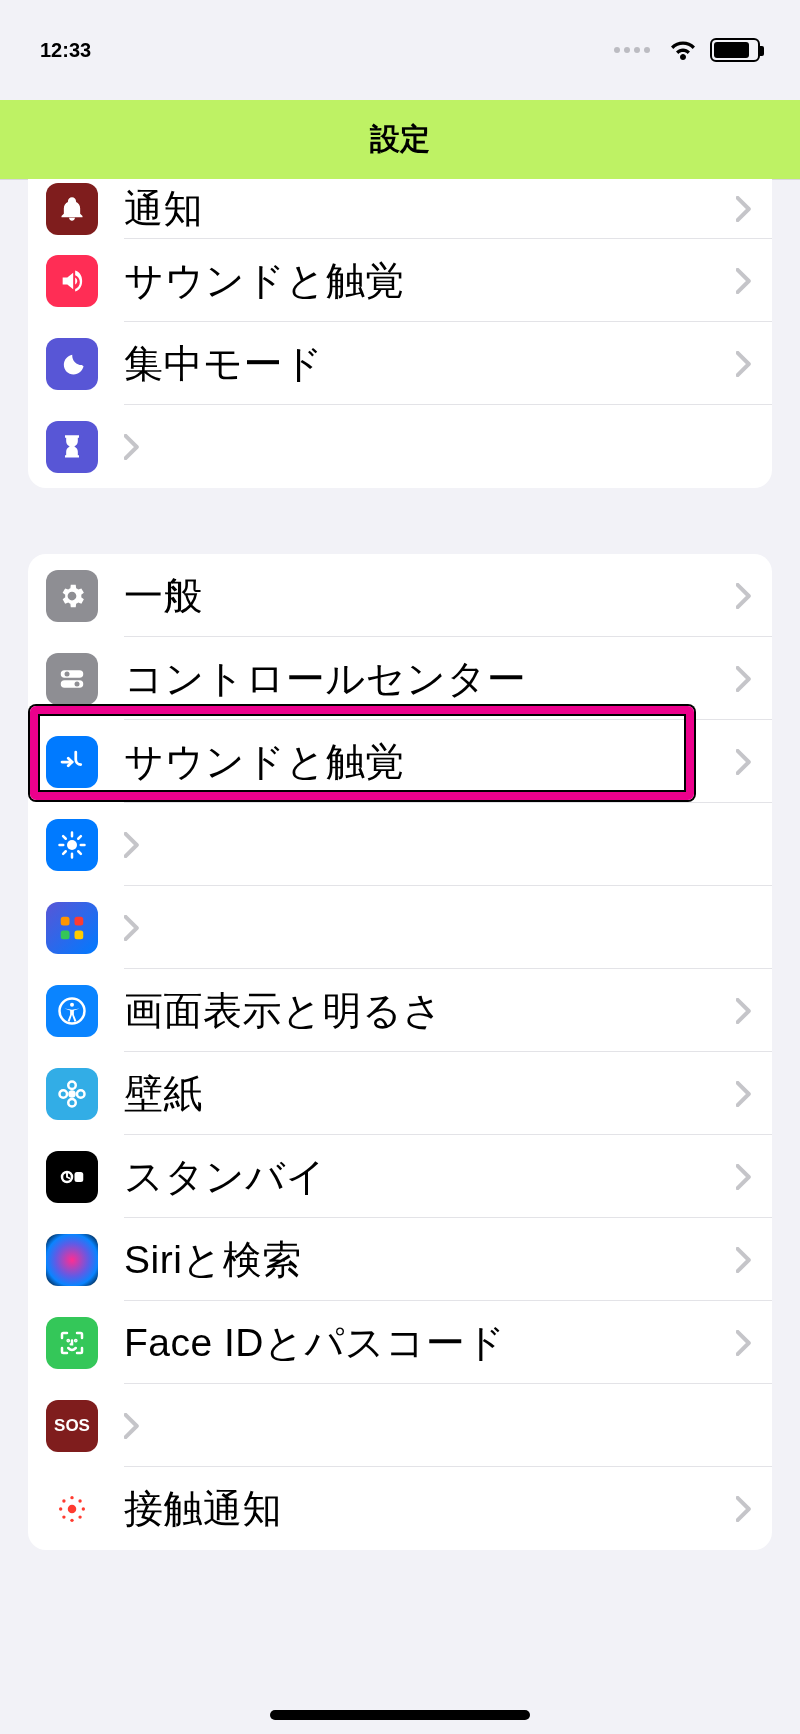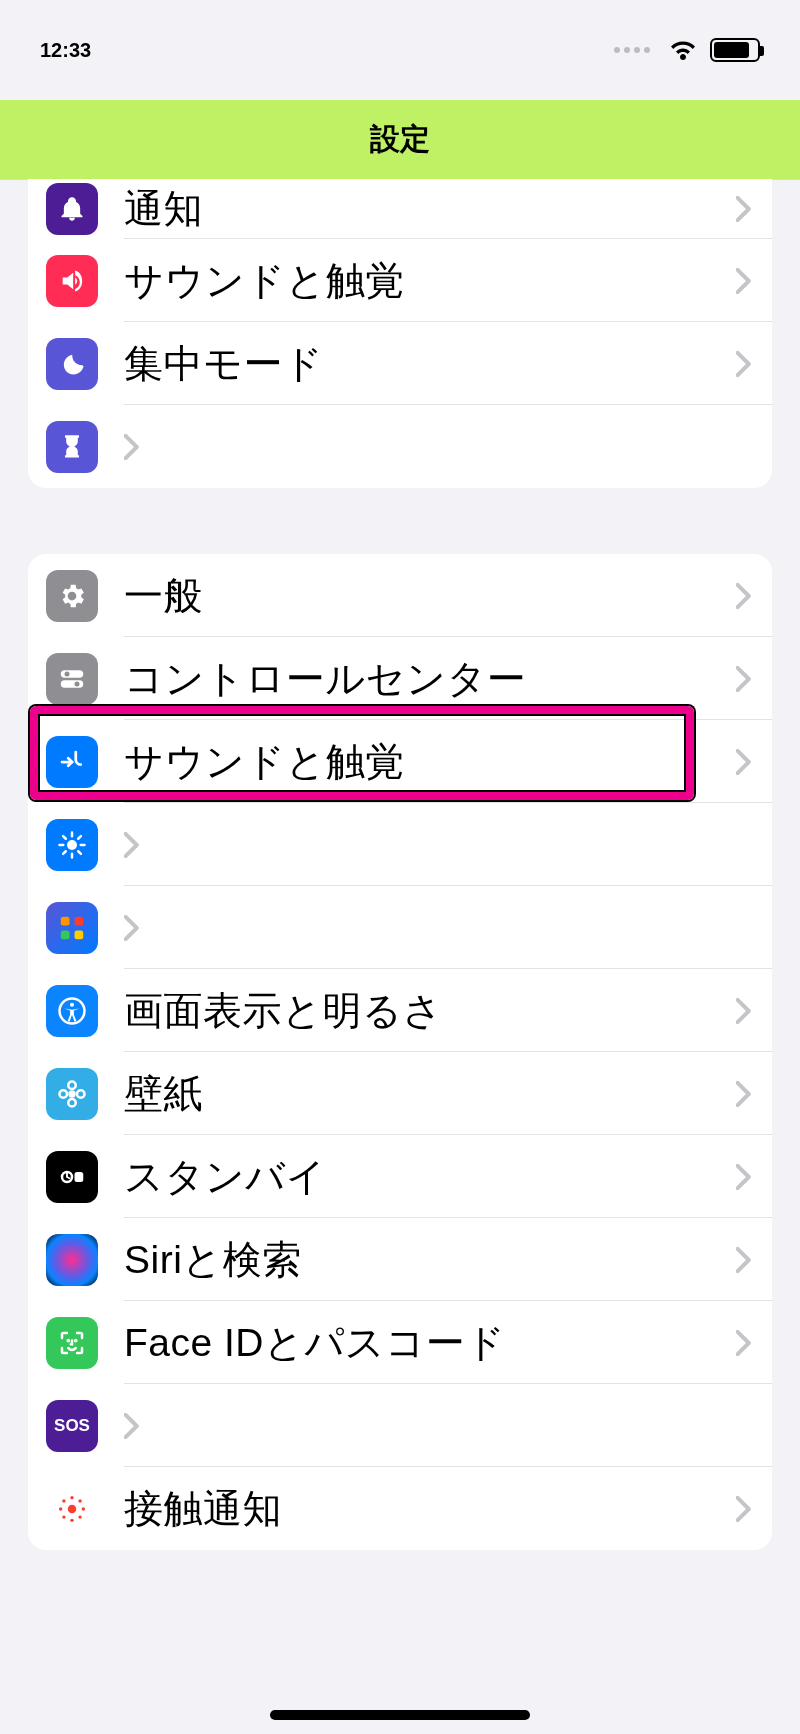--- a/index.html
+++ b/index.html
@@ -66,21 +66,21 @@
     border:8px solid #ec008c;
     border-radius:6px;
     pointer-events:none;
     box-shadow: 0 0 0 2px #000 inset, 0 0 0 2px #000;
   }
   .home-indicator {
     position:absolute; bottom:14px; left:50%; transform:translateX(-50%);
     width:260px; height:10px; background:#000; border-radius:6px;
   }
   
-  .bg-red      { background:#4c1d95; }
+  .bg-red      { background:#7f1d1d; }
   .bg-pink     { background:#ff2d55; }
   .bg-indigo   { background:#5856d6; }
   .bg-gray     { background:#8e8e93; }
   .bg-blue     { background:#007aff; }
   .bg-lightblue{ background:#32ade6; }
   .bg-systemblue{ background:#0a84ff;}
   .bg-black    { background:#000; }
   .bg-siri     { background: radial-gradient(circle at 50% 50%, #ff2d92 0%, #5e5ce6 45%, #0a84ff 70%, #000 100%); }
   .bg-green    { background:#34c759; }
   .bg-multi    { background:linear-gradient(135deg,#5856d6,#007aff);}

